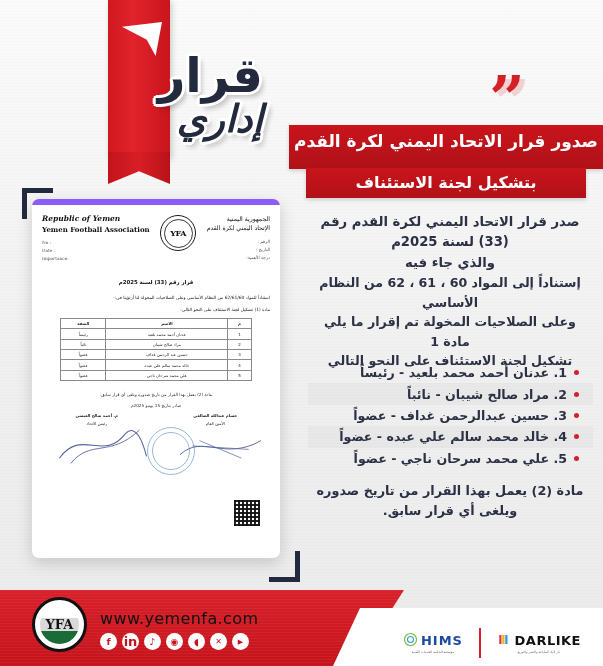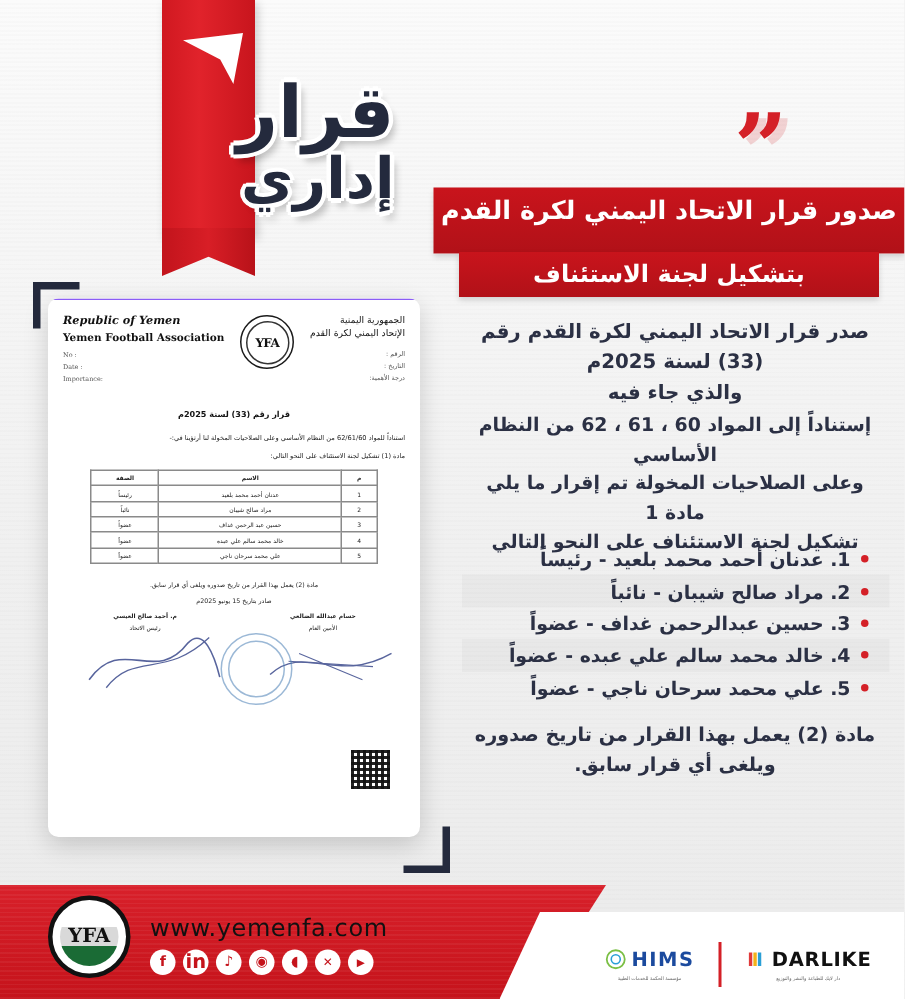--- a/index.html
+++ b/index.html
@@ -36,31 +36,31 @@
   .ribbon-text{
     position:absolute;left:-95px;top:52px;width:250px;
     text-align:right;line-height:0.98;
     color:#242a3d;font-weight:bold;direction:rtl;
     text-shadow:
       -2px -2px 0 #fff, 2px -2px 0 #fff, -2px 2px 0 #fff, 2px 2px 0 #fff,
       -3px 0 0 #fff, 3px 0 0 #fff, 0 -3px 0 #fff, 0 3px 0 #fff,
       4px 5px 5px rgba(0,0,0,0.22);
   }
   .ribbon-text .l1{display:block;font-size:48px;letter-spacing:1px;}
-  .ribbon-text .l2{display:block;font-size:38px;margin-top:2px;}
+  .ribbon-text .l2{display:block;font-size:38px;margin-top:2px;font-style:italic;}
 
   
   .doc-card{
     position:absolute;left:32px;top:199px;width:248px;height:359px;
     background:#fff;border-radius:7px;
     box-shadow:0 5px 16px rgba(0,0,0,0.17);
     overflow:hidden;
   }
   .doc-inner{position:absolute;inset:0;padding:9px 10px;box-sizing:border-box;
-    border-top:1px solid #8b5cf6;}
+    border-top:6px solid #8b5cf6;}
   .doc-head{display:flex;justify-content:space-between;align-items:flex-start;}
   .doc-en{font-family:"DejaVu Serif","Liberation Serif",serif;color:#111;}
   .doc-en .t1{font-style:italic;font-weight:bold;font-size:7.5px;}
   .doc-en .t2{font-weight:bold;font-size:7px;margin-top:2px;}
   .doc-en .fields{margin-top:5px;font-size:4.3px;color:#555;line-height:1.9;}
   .doc-ar{direction:rtl;text-align:right;color:#111;font-size:6.2px;line-height:1.5;}
   .doc-ar .fields{margin-top:5px;font-size:4.3px;color:#555;line-height:1.9;}
   .doc-logo{
     width:34px;height:34px;border-radius:50%;
     border:1.6px solid #1a1a1a;display:flex;align-items:center;

